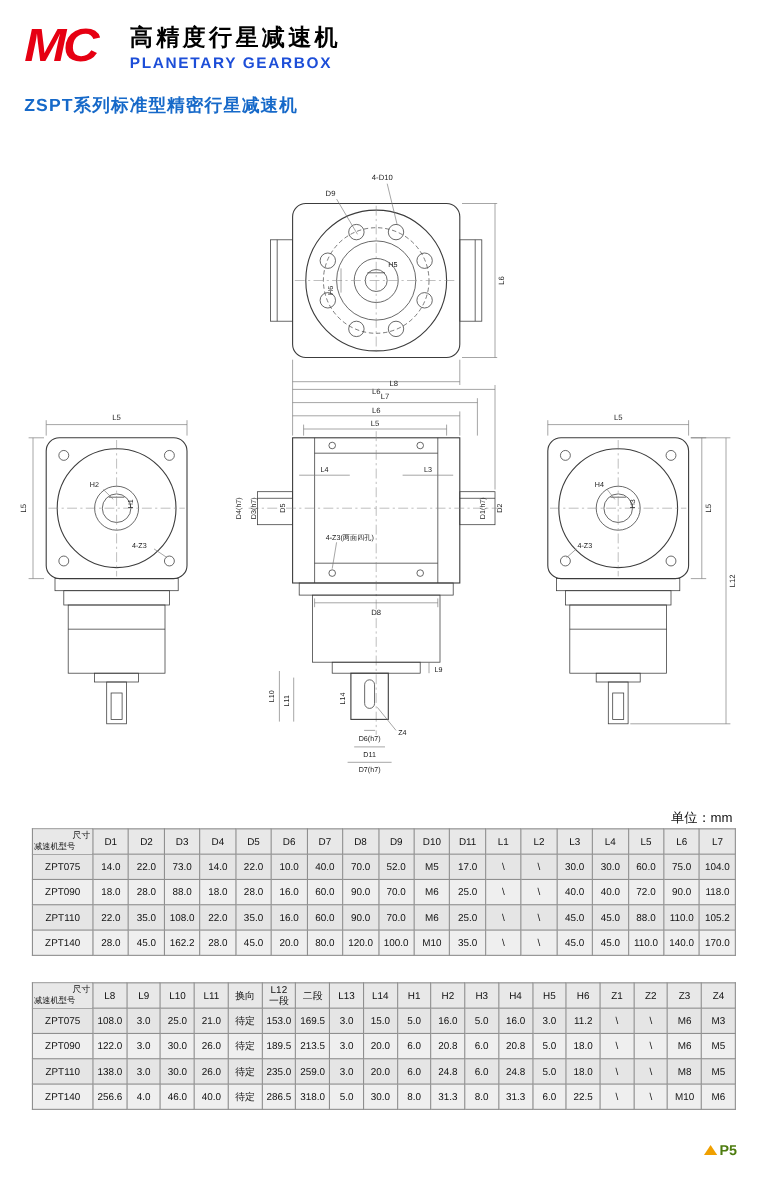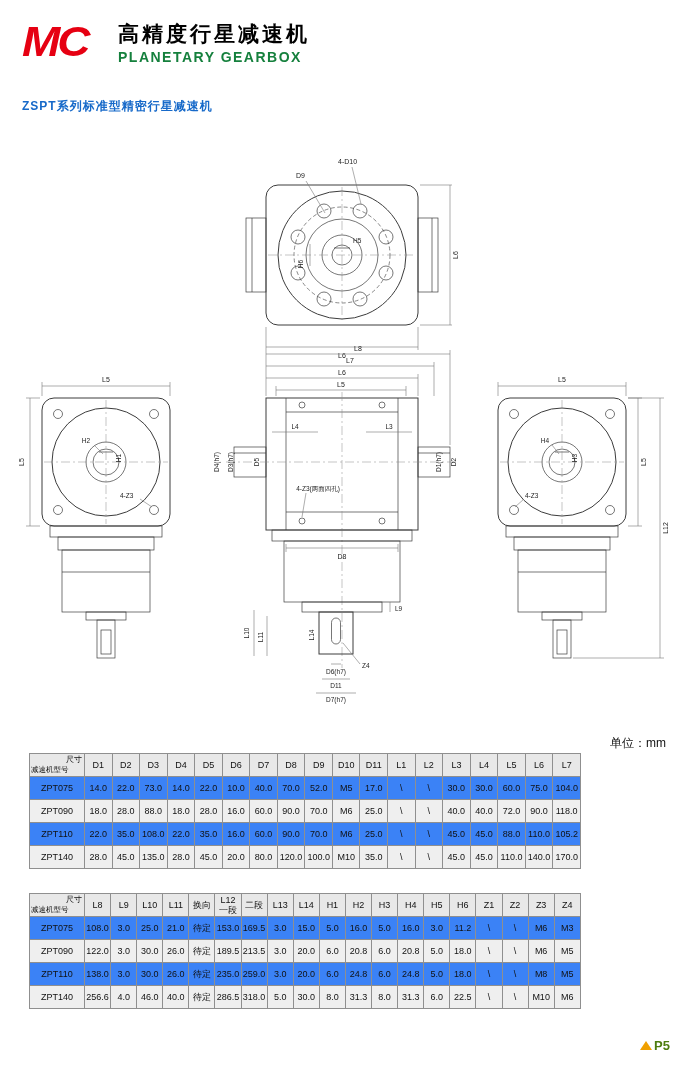--- a/index.html
+++ b/index.html
@@ -6,36 +6,36 @@
   body{
     width:698px;height:1080px;position:relative;background:#ffffff;
     font-family:"Liberation Sans",sans-serif;color:#111;overflow:hidden;
   }
   
   .logo{position:absolute;left:22px;top:14px;font-size:46px;font-weight:900;
         font-style:italic;color:#e60012;letter-spacing:-3px;transform:scaleY(.92);}
   .title-cn{position:absolute;left:118px;top:20px;font-size:21px;font-weight:bold;
         letter-spacing:3px;color:#000;text-align:center;}
   .title-en{position:absolute;left:118px;top:49px;font-size:14px;font-weight:bold;
-        color:#15803d;letter-spacing:1.5px;}
-  .section-title{position:absolute;left:22px;top:98px;font-size:12px;font-weight:bold;
+        color:#1d4ed8;letter-spacing:1.5px;}
+  .section-title{position:absolute;left:22px;top:86px;font-size:16px;font-weight:bold;
         color:#1669c9;letter-spacing:1px;}
   
   #draw{position:absolute;left:0;top:140px;}
   .ln{stroke:#3c3c3c;stroke-width:1;fill:none;}
   .ln2{stroke:#3c3c3c;stroke-width:.7;fill:none;}
   .dim{stroke:#777;stroke-width:.6;fill:none;}
   .cl{stroke:#8a8a8a;stroke-width:.5;stroke-dasharray:9 3 2 3;fill:none;}
   .dash{stroke:#555;stroke-width:.7;stroke-dasharray:4 2.5;fill:none;}
   svg text{font-size:7px;fill:#222;font-family:"Liberation Sans",sans-serif;}
   svg text.s{font-size:6.5px;}
   
   .units{position:absolute;right:32px;top:735px;font-size:12px;color:#111;}
   .dim-table{position:absolute;left:29px;border-collapse:collapse;table-layout:fixed;
-        width:552px;font-size:9px;background:#3b82f6;}
+        width:640px;font-size:9px;background:#e5e5e5;}
   .dim-table th,.dim-table td{border:1px solid #8f8f8f;text-align:center;padding:0;
         height:22px;font-weight:normal;overflow:hidden;}
   .dim-table thead th{background:#e8e8e8;white-space:pre-line;line-height:1.15;}
   .dim-table tr.alt td,.dim-table tr.alt th{background:#efefef;}
   #table1{top:753px;} #table2{top:893px;}
   th.corner{position:relative;width:54px;background-color:#e8e8e8;
     background-image:linear-gradient(to top right,transparent calc(50% - .5px),
       #8f8f8f calc(50% - .5px),#8f8f8f calc(50% + .5px),transparent calc(50% + .5px));}
   th.corner .corner-top{position:absolute;top:1px;right:2px;font-size:8px;}
   th.corner .corner-bottom{position:absolute;bottom:1px;left:1px;font-size:7.5px;margin-top:20px;}
@@ -330,21 +330,21 @@
         <td>45.0</td>
         <td>45.0</td>
         <td>88.0</td>
         <td>110.0</td>
         <td>105.2</td>
       </tr>
       <tr class="alt">
         <th class="model">ZPT140</th>
         <td>28.0</td>
         <td>45.0</td>
-        <td>135.0</td>
+        <td>162.2</td>
         <td>28.0</td>
         <td>45.0</td>
         <td>20.0</td>
         <td>80.0</td>
         <td>120.0</td>
         <td>100.0</td>
         <td>M10</td>
         <td>35.0</td>
         <td>\</td>
         <td>\</td>

